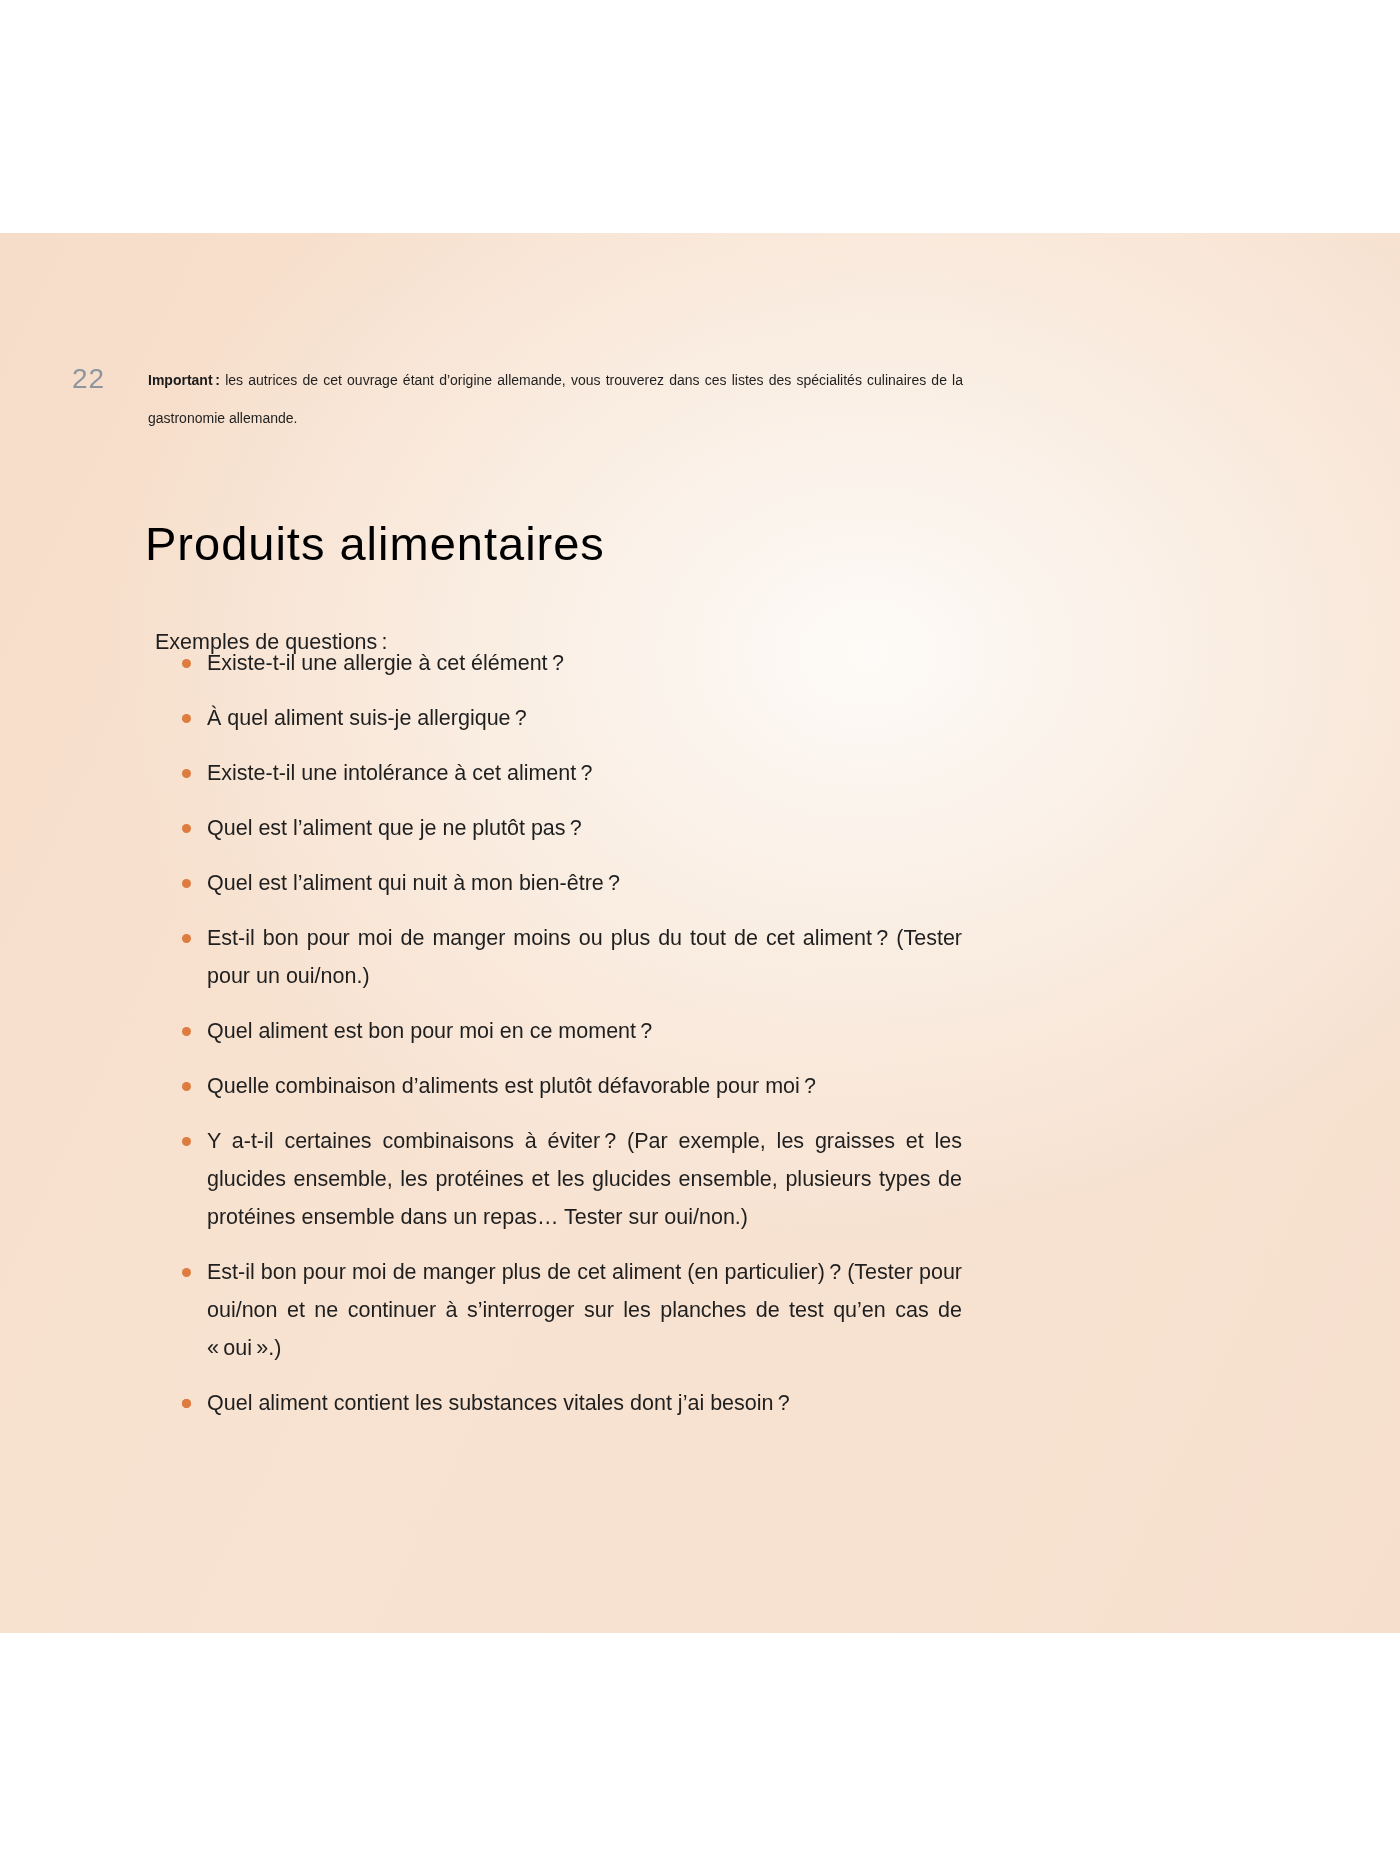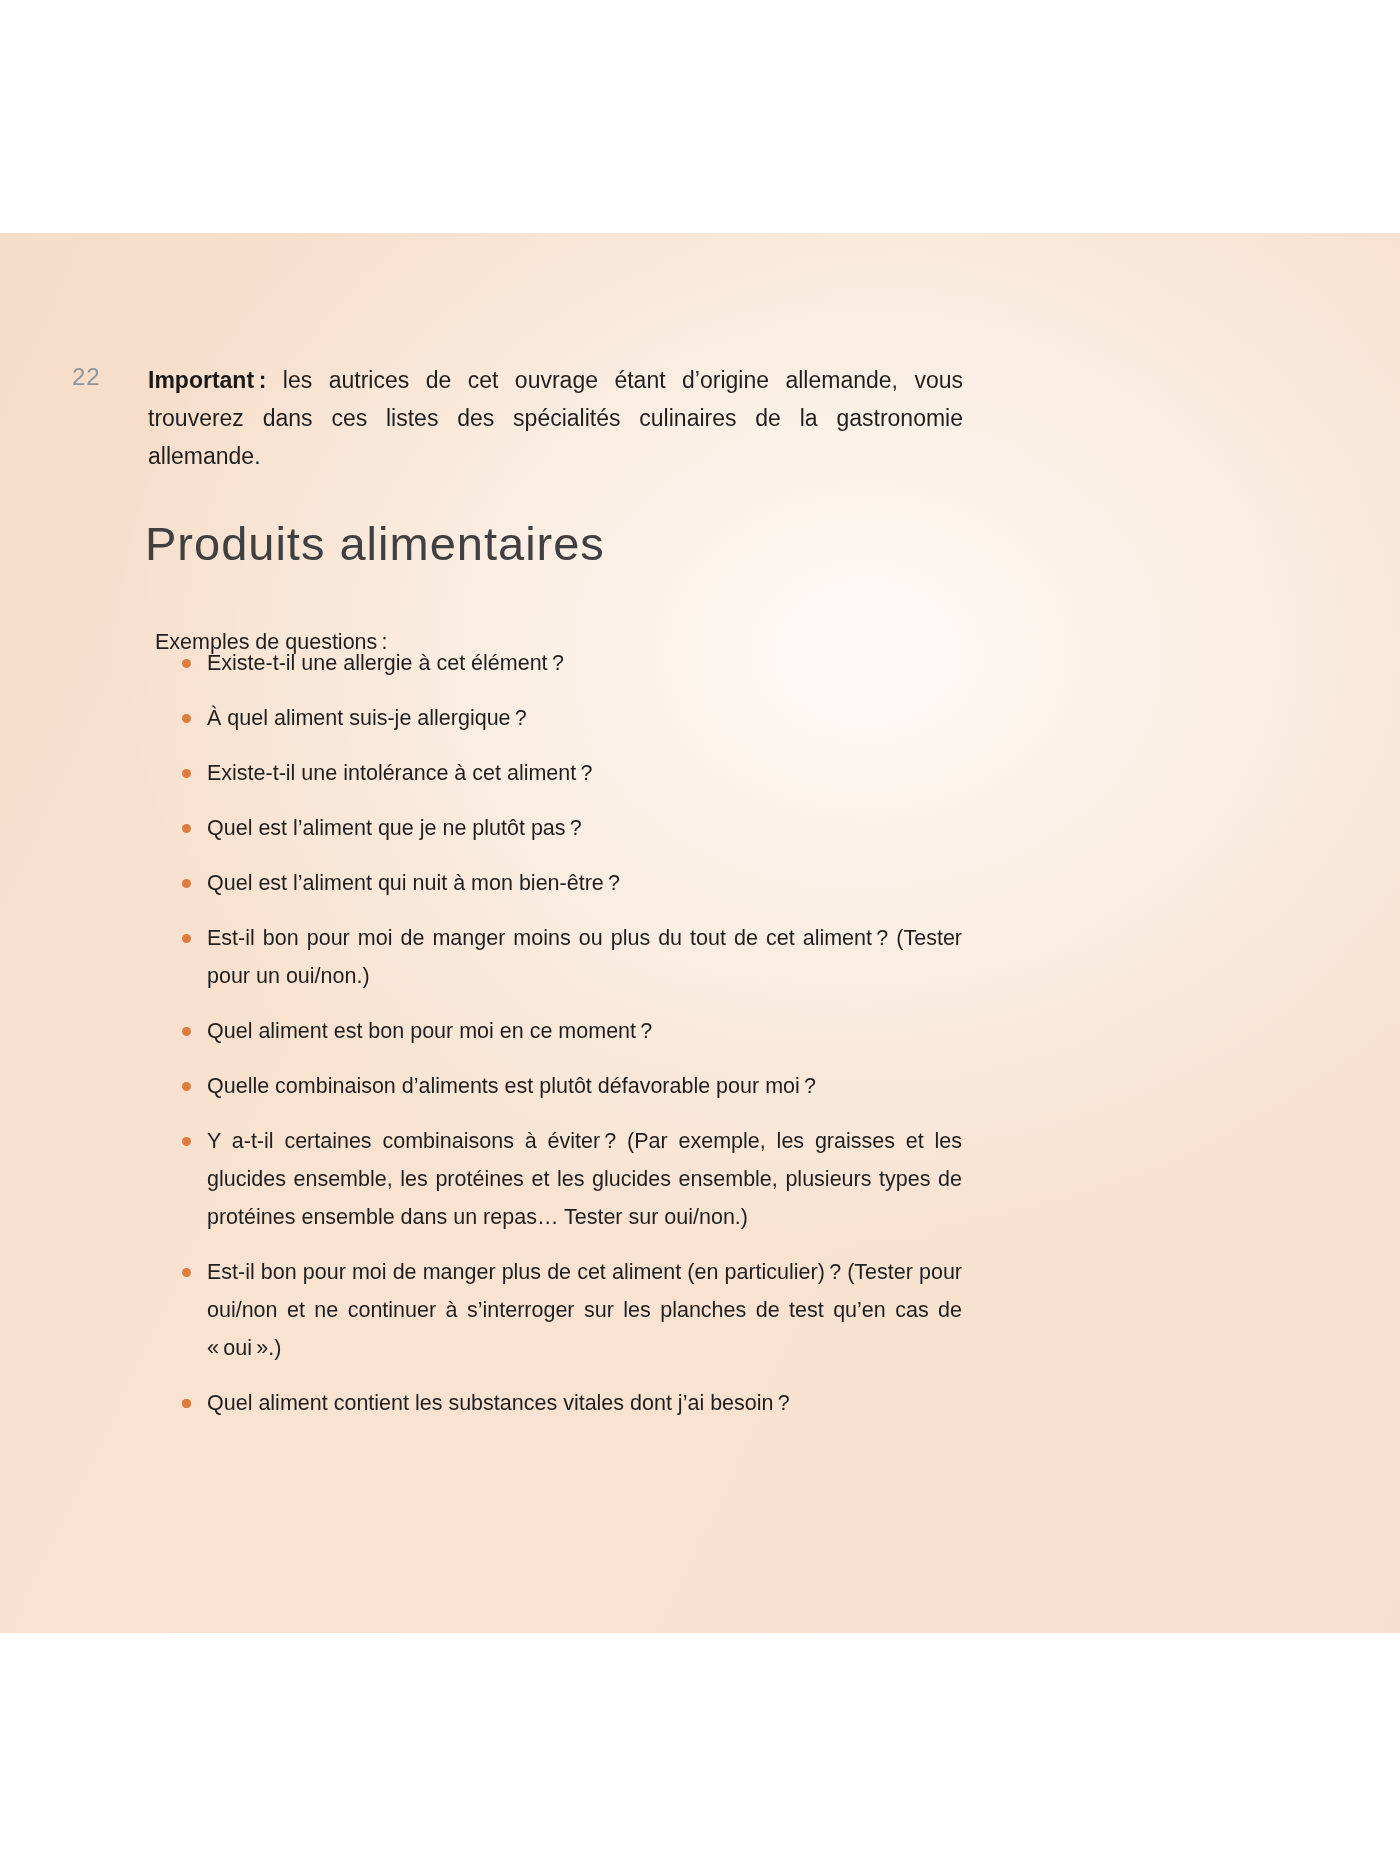--- a/index.html
+++ b/index.html
@@ -25,49 +25,49 @@
       radial-gradient(ellipse 760px 600px at 62% 30%,
         rgba(253,251,248,0.98) 0%,
         rgba(251,243,235,0.75) 45%,
         rgba(249,236,224,0.0) 100%),
       linear-gradient(115deg, #f6ddc9 0%, #f8e3d2 45%, #f6dfcd 100%);
   }
   .page-number {
     position: absolute;
     left: 72px;
     top: 363px;
-    font-size: 24px;
+    font-size: 28px;
     font-weight: 300;
     letter-spacing: 1px;
     color: #8f959e;
   }
   .intro {
     position: absolute;
     left: 148px;
     top: 361px;
     width: 815px;
     margin: 0;
-    font-size: 23px;
+    font-size: 14px;
     line-height: 38px;
     text-align: justify;
     color: #1f1f1f;
   }
   .intro strong {
     font-weight: bold;
     color: #1a1a1a;
   }
   .section-title {
     position: absolute;
     left: 145px;
     top: 516px;
     margin: 0;
     font-size: 47px;
     font-weight: 300;
     letter-spacing: 1px;
-    color: #404040;
+    color: #000000;
   }
   .subtitle {
     position: absolute;
     left: 140px;
     top: 615px;
     margin: 15px;
     font-size: 21.5px;
     color: #1f1f1f;
   }
   .question-list {

